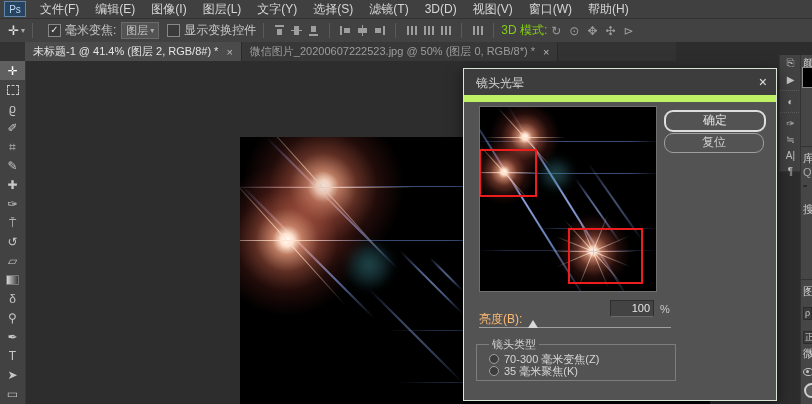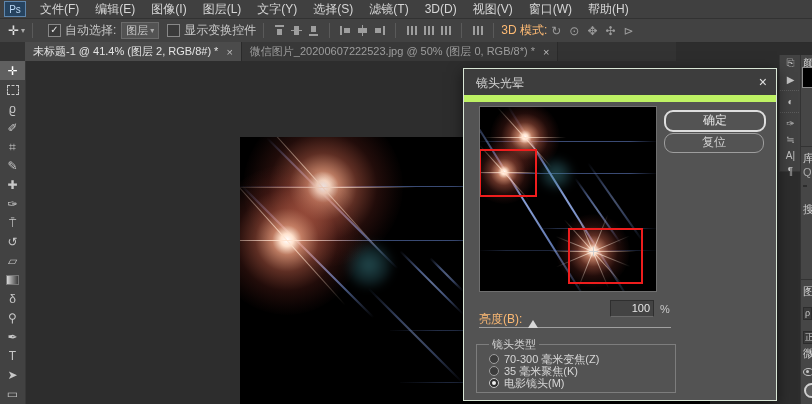--- a/index.html
+++ b/index.html
@@ -128,21 +128,21 @@
   <span class="menu-item">视图(V)</span>
   <span class="menu-item">窗口(W)</span>
   <span class="menu-item">帮助(H)</span>
 </div>
 
 <div id="optionsbar" class="abs">
   <span class="ob-tool">✛</span>
   <span class="chev">▾</span>
   <span class="ob-sep"></span>
   <span class="cbox">✓</span>
-  <span>自动选择:</span>
+  <span>毫米变焦:</span>
   <span class="dropdown">
     <span>图层</span>
     <span class="chev">▾</span>
   </span>
   <span class="cbox"></span>
   <span>显示变换控件</span>
   <span class="ob-sep"></span>
   <span class="alic al-t">
       <i class="b1"></i>
       <i class="b2"></i>
@@ -184,21 +184,21 @@
       <i class="b2"></i>
       <i class="b3"></i>
     </span>
   <span class="ob-sep"></span>
   <span class="alic dist">
       <i class="b1"></i>
       <i class="b2"></i>
       <i class="b3"></i>
     </span>
   <span class="ob-sep"></span>
-  <span style="color:#fdba74">3D 模式:</span>
+  <span style="color:#84cc16">3D 模式:</span>
   <span class="mode-icon">↻</span>
   <span class="mode-icon">⊙</span>
   <span class="mode-icon">✥</span>
   <span class="mode-icon">✣</span>
   <span class="mode-icon">⊳</span>
 </div>
 
 <div id="tabbar" class="abs">
   <div style="width:25px"></div>
   <div class="tab active">
@@ -295,24 +295,20 @@
   <fieldset id="lens-group">
     <legend>镜头类型</legend>
     <div class="radio-row">
       <span class="radio"></span>
       <span>70-300 毫米变焦(Z)</span>
     </div>
     <div class="radio-row">
       <span class="radio"></span>
       <span>35 毫米聚焦(K)</span>
     </div>
-    <div class="radio-row">
-      <span class="radio sel"></span>
-      <span>电影镜头(M)</span>
-    </div>
   </fieldset>
 </div>
 
 <div id="dockstrip" class="abs">
   <div class="dock-icon">⎘</div>
   <div class="dock-icon">▶</div>
   <div class="dock-gap"></div>
   <div class="dock-icon">◐</div>
   <div class="dock-gap"></div>
   <div class="dock-icon">✑</div>

